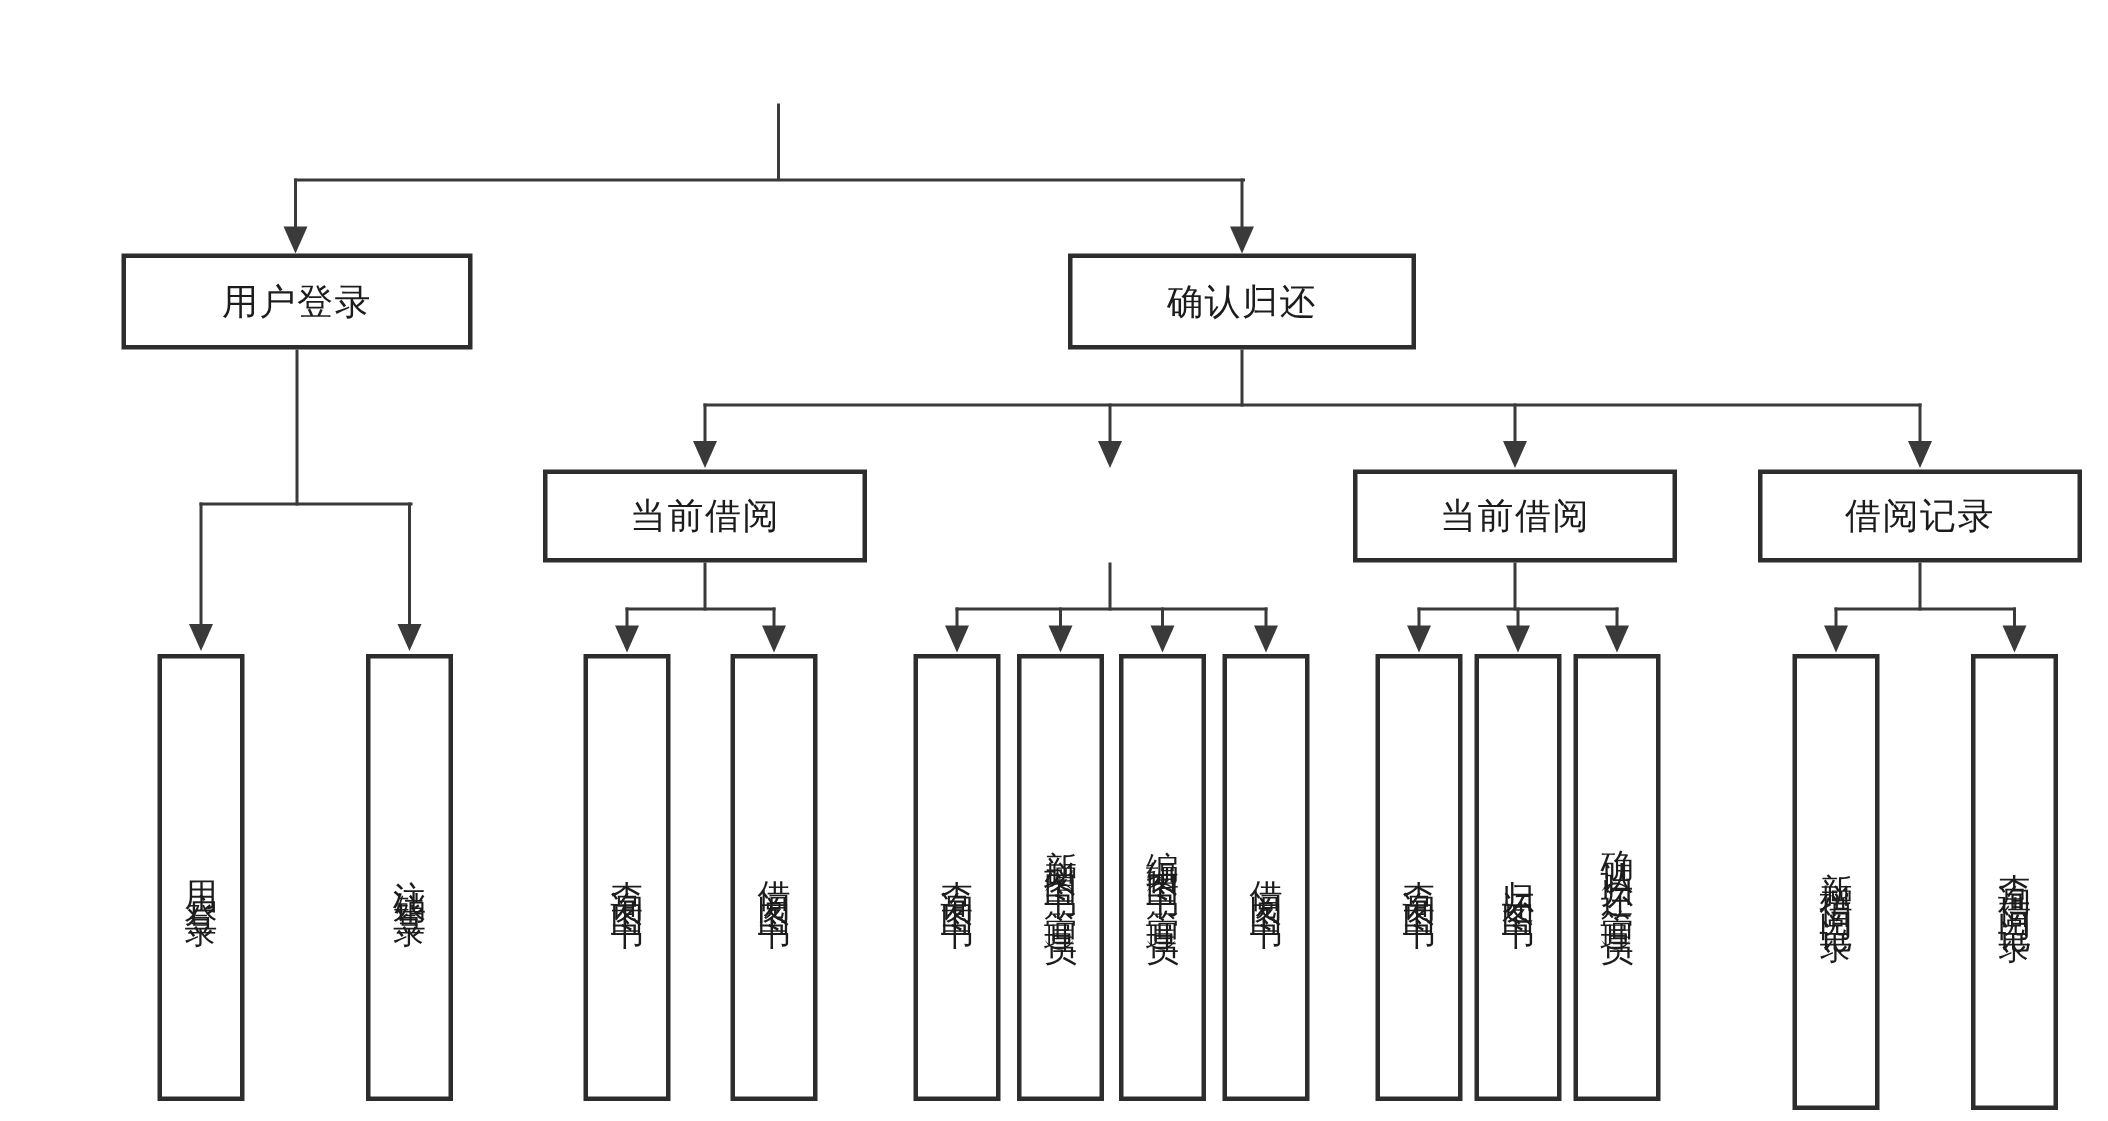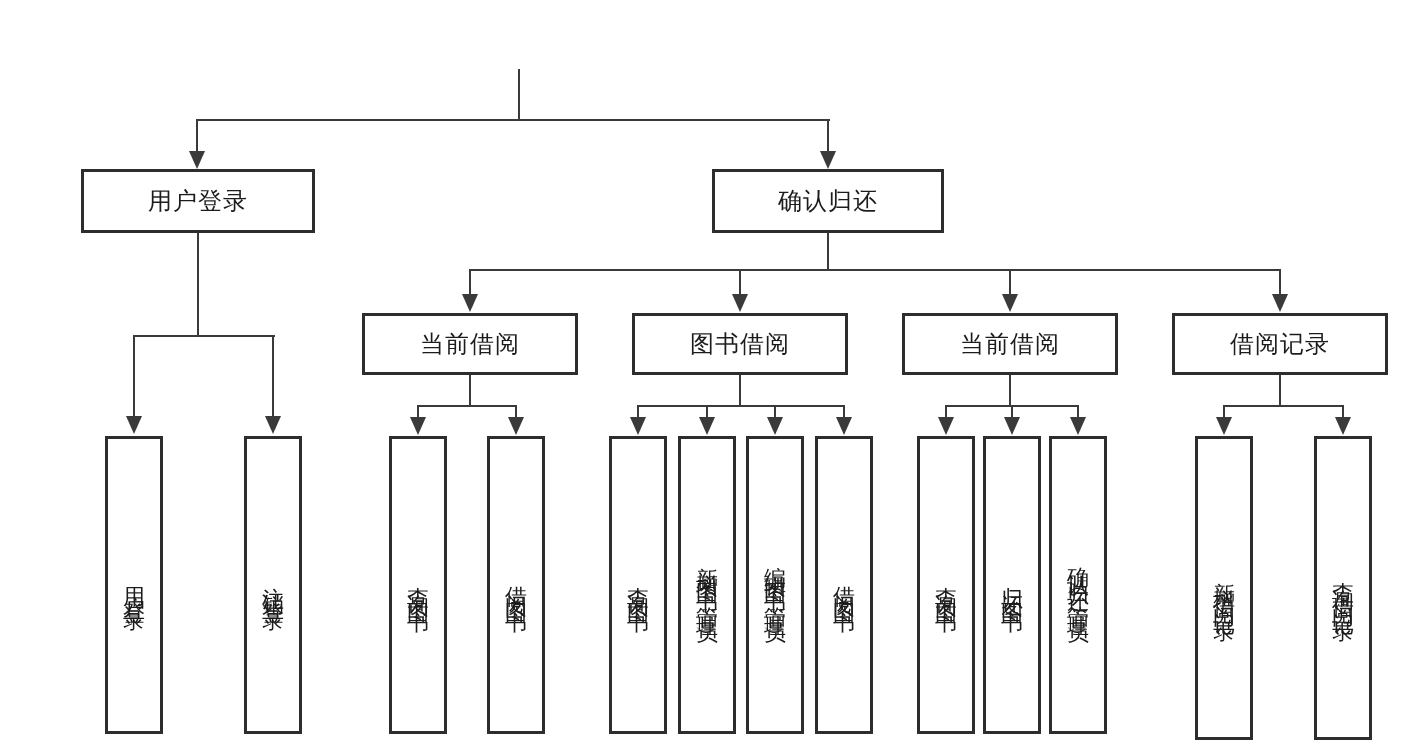--- a/index.html
+++ b/index.html
@@ -71,23 +71,20 @@
   <div class="arrow" style="left:462px;top:294px;"></div>
   <div class="line" style="left:739px;top:269px;width:2px;height:27px;"></div>
   <div class="arrow" style="left:732px;top:294px;"></div>
   <div class="line" style="left:1009px;top:269px;width:2px;height:27px;"></div>
   <div class="arrow" style="left:1002px;top:294px;"></div>
   <div class="line" style="left:1279px;top:269px;width:2px;height:27px;"></div>
   <div class="arrow" style="left:1272px;top:294px;"></div>
 
   <div class="box" style="left:362px;top:313px;width:216px;height:62px;">
     <span class="h-label">当前借阅</span>
-  </div>
-  <div class="box" style="left:632px;top:313px;width:216px;height:62px;">
-    <span class="h-label">图书借阅</span>
   </div>
   <div class="box" style="left:902px;top:313px;width:216px;height:62px;text-align:right;">
     <span class="h-label">当前借阅</span>
   </div>
   <div class="box" style="left:1172px;top:313px;width:216px;height:62px;">
     <span class="h-label">借阅记录</span>
   </div>
 
   <div class="line" style="left:469px;top:375px;width:2px;height:32px;"></div>
   <div class="line" style="left:417px;top:405px;width:100px;height:2px;"></div>

